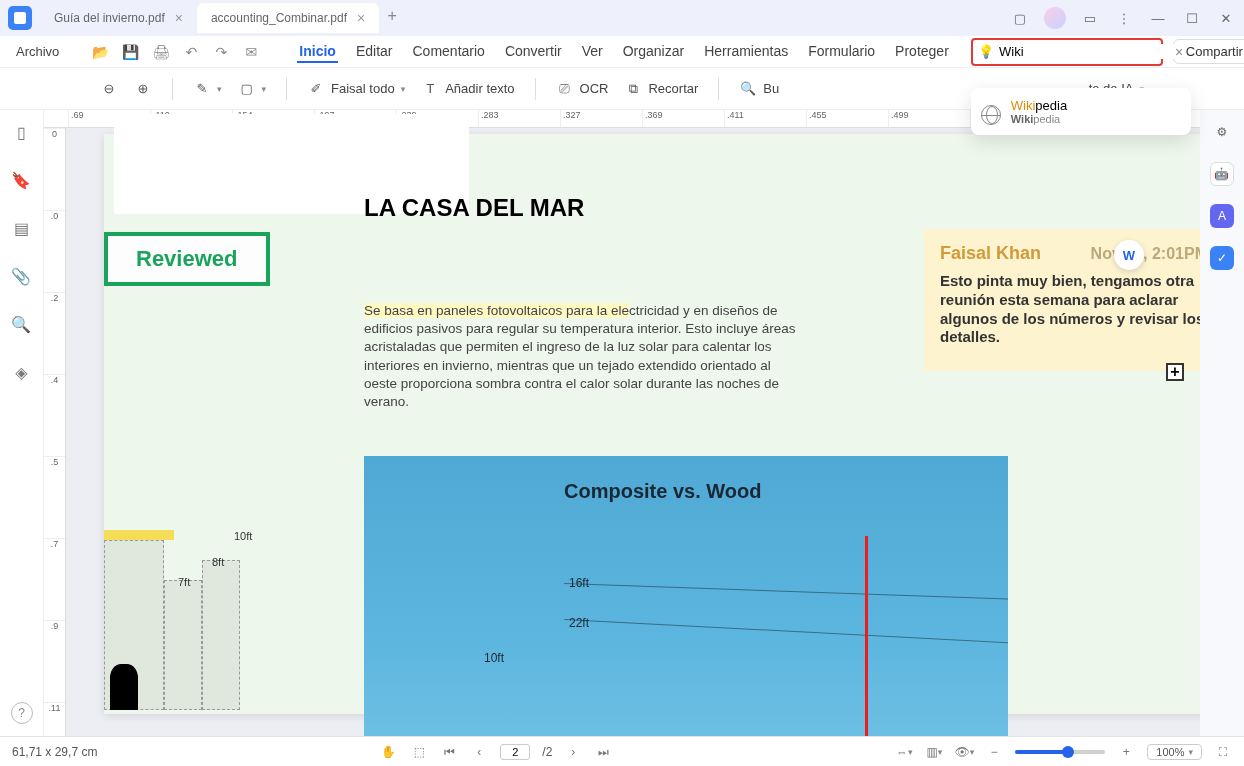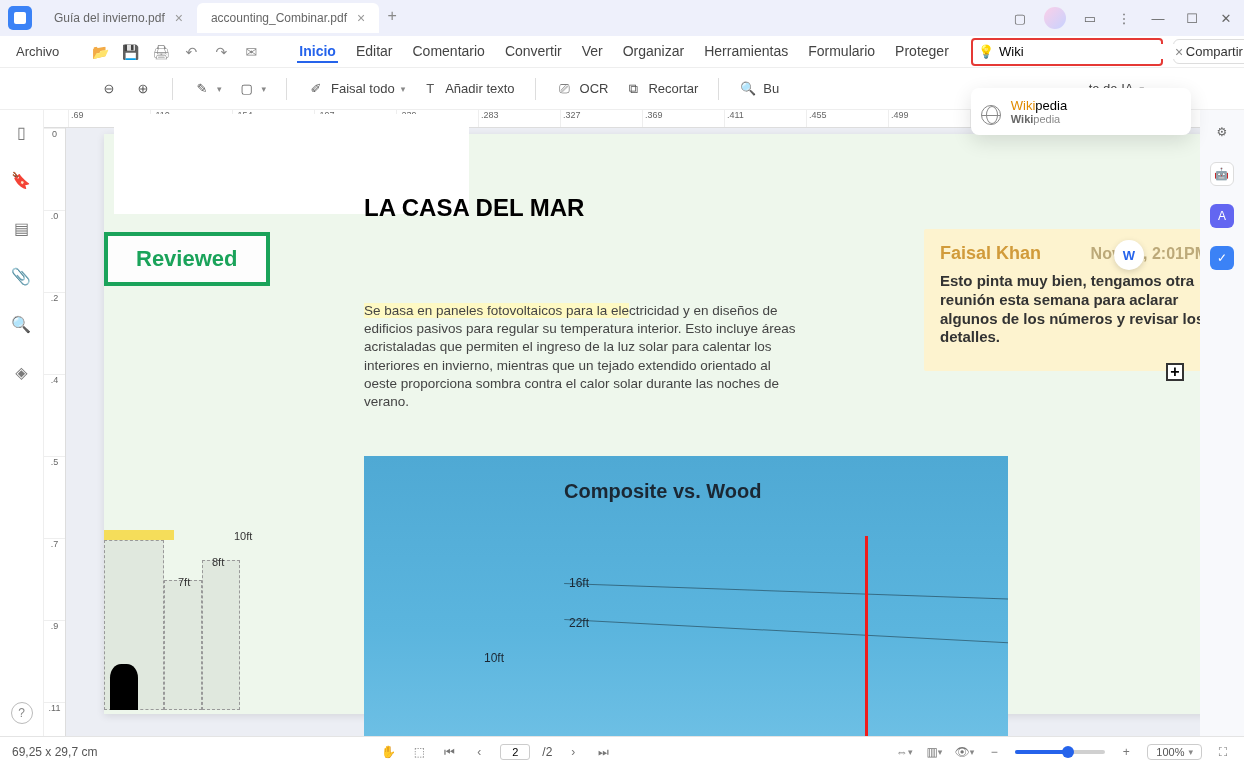--- a/index.html
+++ b/index.html
@@ -324,21 +324,21 @@
 
   <div class="right-rail">
     <span class="rr-icon" style="color:#666">⚙</span>
     <span class="rr-icon" style="background:#fff;border:1px solid #ddd">🤖</span>
     <span class="rr-icon" style="background:#6366f1;color:#fff">A</span>
     <span class="rr-icon" style="background:#3b82f6;color:#fff">✓</span>
   </div>
 </div>
 
 <div class="statusbar">
-  <div class="status-left">69,25 x 29,7 cm</div>
+  <div class="status-left">61,71 x 29,7 cm</div>
   <div class="status-center">
     <span class="sb-icon">✋</span>
     <span class="sb-icon">⬚</span>
     <span class="sb-icon">⏮</span>
     <span class="sb-icon">‹</span>
     <input class="page-input" value="2" style="">
     <span>/2</span>
     <span class="sb-icon">›</span>
     <span class="sb-icon">⏭</span>
   </div>

